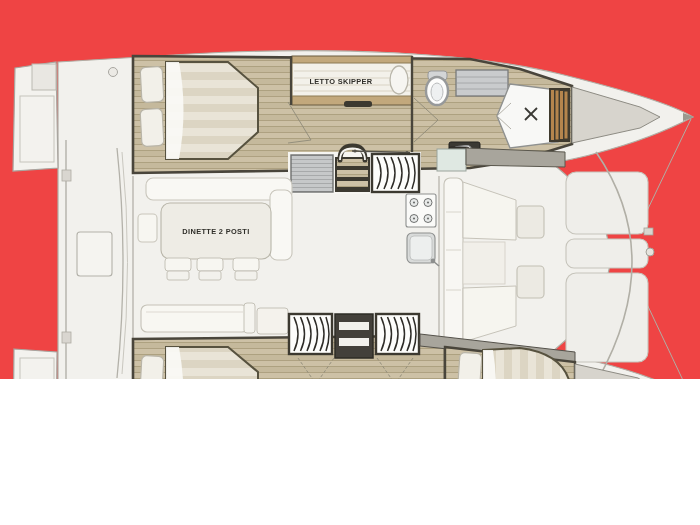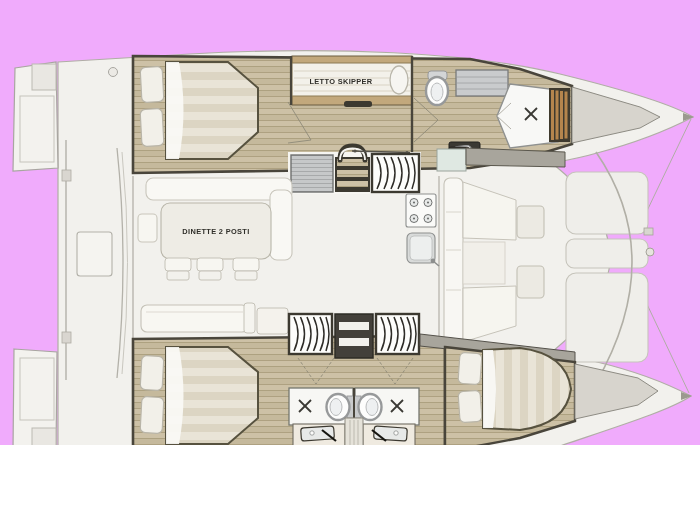--- a/index.html
+++ b/index.html
@@ -1,16 +1,16 @@
 <!DOCTYPE html>
 <html><head>
 <meta charset="utf-8">
 <style>
   html,body{margin:0;padding:0;background:#ffffff;}
-  .stage{position:relative;width:700px;height:445px;background:#f0abfc;overflow:hidden;
+  .stage{position:relative;width:700px;height:379px;background:#ef4444;overflow:hidden;
          font-family:"Liberation Sans", sans-serif;}
   svg{display:block;}
   text.plan-label{font-family:"Liberation Sans", sans-serif;font-weight:bold;
                   font-size:7.4px;letter-spacing:.35px;fill:#2f2e29;}
 </style>
 </head>
 <body>
 
 <div class="stage">
 <svg width="700" height="525" viewBox="0 0 700 525">

